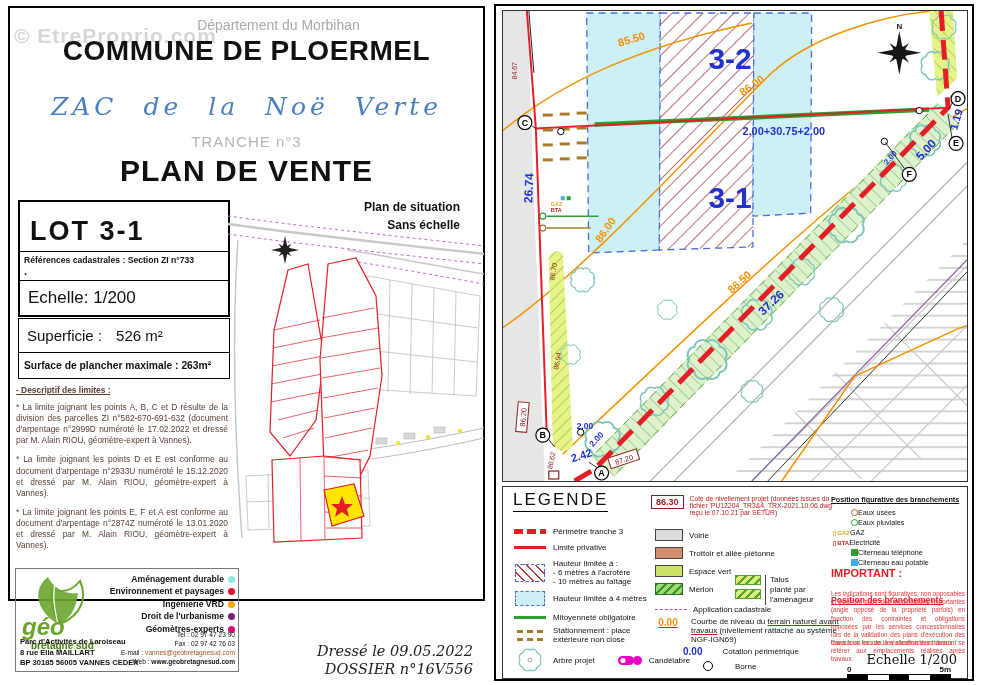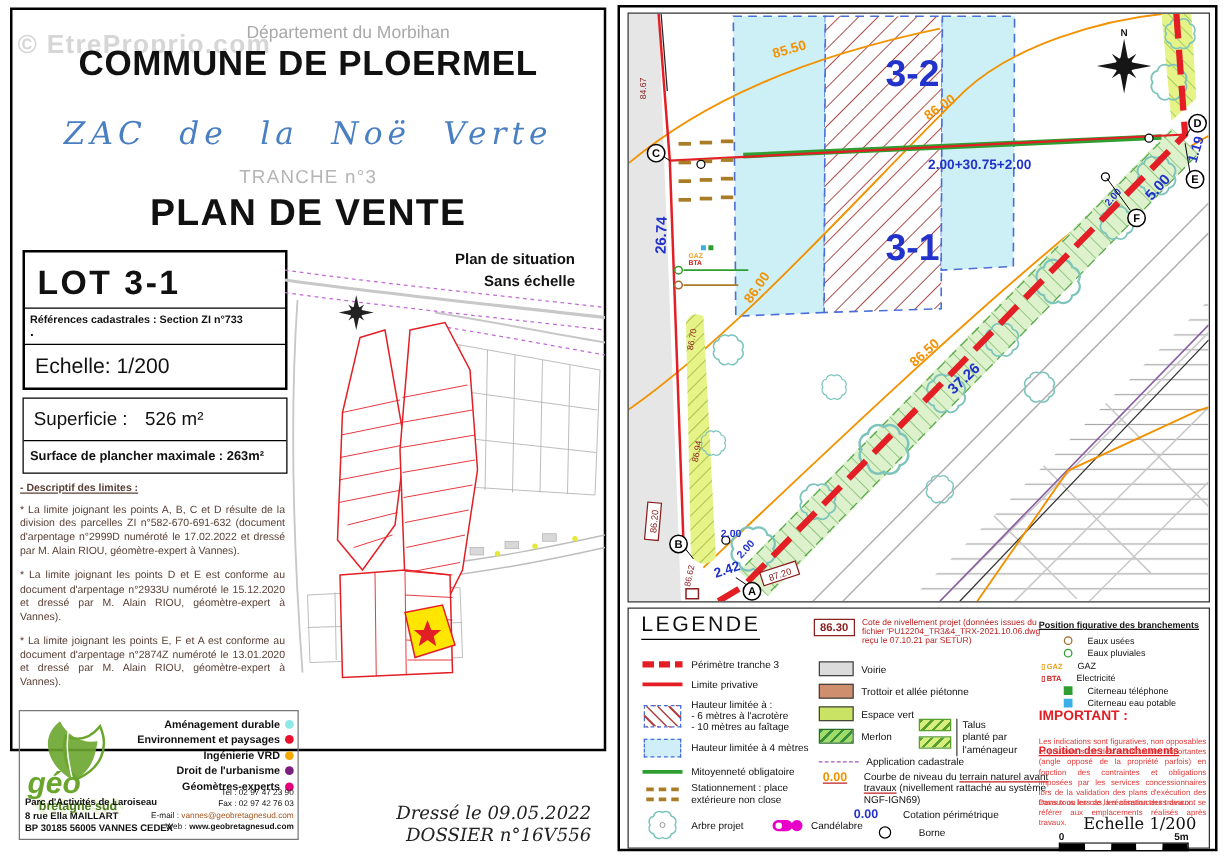--- a/index.html
+++ b/index.html
@@ -12,21 +12,21 @@
   
   .watermark{left:4px;top:16px;font-size:21px;font-weight:bold;color:#cfcfcf;opacity:.85;letter-spacing:1px;}
   .hdr{left:0;width:100%;text-align:center;}
   .dept{top:9px;font-size:14px;color:#a9a9a9;padding-left:32px;}
   .commune{top:27px;font-size:28px;font-weight:600;letter-spacing:.5px;}
   .zac{top:84px;font-size:25px;font-style:italic;color:#4a7fc1;
        font-family:"DejaVu Serif",serif;letter-spacing:4px;word-spacing:14px;}
   .tranche{top:125px;font-size:15px;color:#b5b5b5;letter-spacing:1px;}
   .ptitle{top:146px;font-size:30px;font-weight:800;letter-spacing:1px;}
   .lot-box{left:8px;top:192px;width:212px;border:2px solid #000;box-sizing:border-box;background:#fff;}
-  .lot-name{font-size:27px;font-weight:bold;padding:9px 10px 4px;letter-spacing:2px;border-bottom:1.5px solid #000;}
+  .lot-name{font-size:27px;font-weight:bold;padding:14px 10px 4px;letter-spacing:2px;border-bottom:1.5px solid #000;}
   .lot-refs{font-size:8.6px;font-weight:bold;padding:3px 4px 0;}
   .lot-dot{font-size:11px;font-weight:bold;padding:0 4px 3px;}
   .lot-ech{font-size:17px;padding:7px 8px;border-top:1.5px solid #000;}
   .sup-box{left:8px;top:310px;width:212px;border:1.5px solid #000;box-sizing:border-box;background:#fff;}
   .sup-row{font-size:15px;padding:8px 8px;}
   .sup-val{margin-left:14px;}
   .pl-row{font-size:10.3px;font-weight:bold;padding:7px 5px;border-top:1.5px solid #000;}
   .sit-title{right:23px;top:190px;text-align:right;font-size:12px;font-weight:bold;line-height:1.5;}
   .limites{left:6px;top:377px;width:212px;font-size:8.4px;color:#5a4037;text-align:justify;line-height:1.32;}
   .limites .lt{font-weight:bold;text-decoration:underline;margin-bottom:6px;}
@@ -71,21 +71,21 @@
   .sw-tal{width:24px;height:8px;border:1px solid #5aa030;
           background:repeating-linear-gradient(135deg,#5aa030 0 2px,#d8ee7a 2px 6px);}
   .sw-pur{width:32px;height:0;border-top:1.3px dashed #9b59b6;}
   .sw-borne{width:8px;height:8px;border:1px solid #000;border-radius:50%;}
   .cote-box{font-size:9px;font-weight:bold;color:#8b2020;border:1.5px solid #8b2020;padding:1px 4px;}
   .redtxt{color:#c02020;}
   .lg-num-o{color:#f39200;font-size:10px;font-weight:bold;}
   .lg-num-b{color:#2233cc;font-size:10px;font-weight:bold;}
   .ulr{text-decoration:underline;text-decoration-color:#c02020;}
   .br-title{font-size:7.2px;font-weight:bold;text-decoration:underline;}
-  .br-row{position:absolute;display:flex;align-items:center;gap:12px;font-size:7.2px;}
+  .br-row{position:absolute;display:flex;align-items:center;gap:0;font-size:7.2px;}
   .ic-circ{width:7px;height:7px;border-radius:50%;box-sizing:border-box;flex:none;}
   .ic-eu{border:1.5px solid #a06a28;}
   .ic-ep{border:1.5px solid #2e9e30;}
   .ic-sq{width:7px;height:7px;flex:none;}
   .ic-tel{background:#2e9e30;}
   .ic-eau{background:#3bb0e8;}
   .ic-txt{font-size:6px;font-weight:bold;flex:none;}
   .ic-gaz{color:#e8a020;}
   .ic-bta{color:#cc2222;}
   .ic-txt::before{content:"▯";margin-right:1px;}

